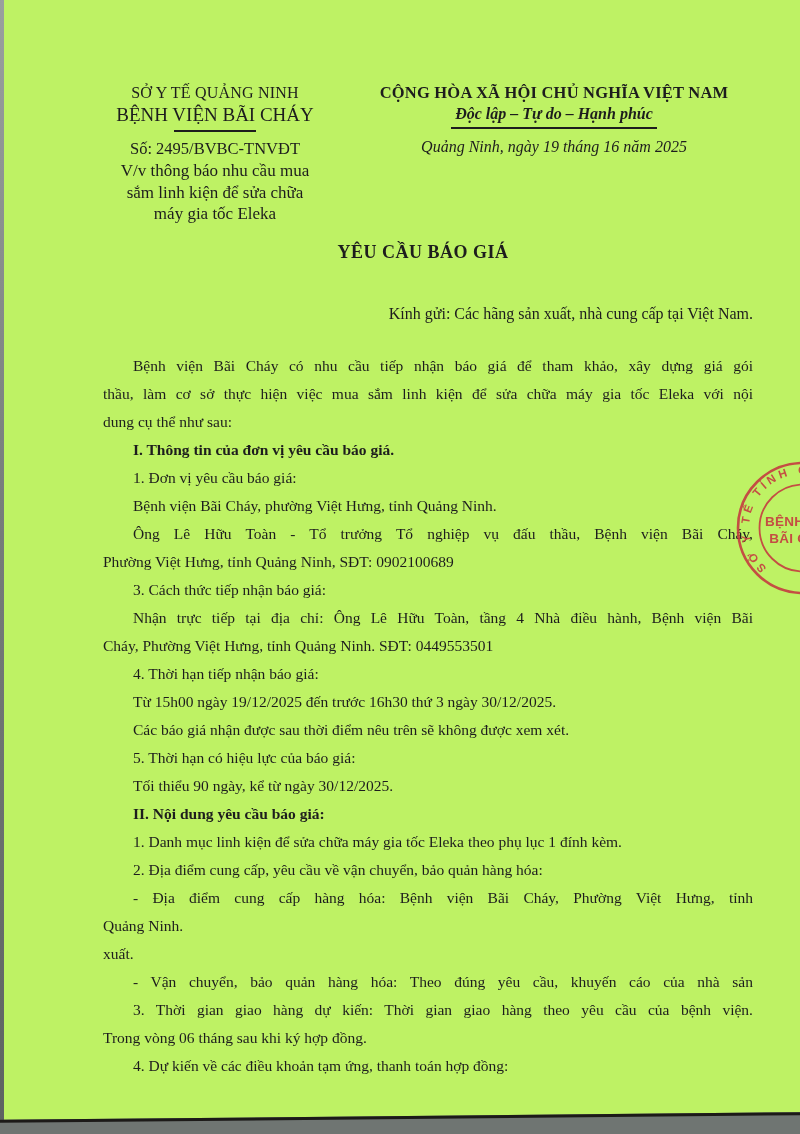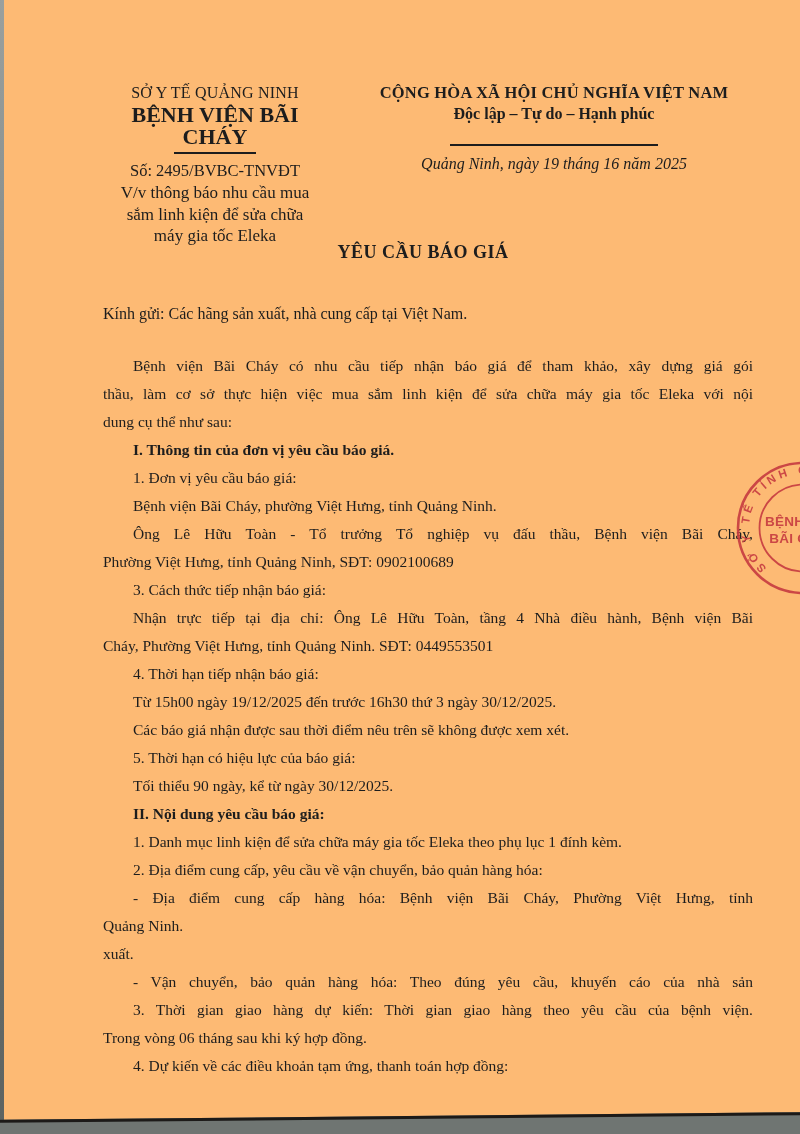--- a/index.html
+++ b/index.html
@@ -1,55 +1,55 @@
 <!DOCTYPE html>
 <html><head>
 <meta charset="utf-8">
 <style>
   html,body { margin:0; padding:0; background:#e8e8e8; }
   .page {
     position:relative; width:800px; height:1134px; margin:0 auto;
-    background:#fdba74; overflow:hidden;
+    background:#bef264; overflow:hidden;
     font-family:"Liberation Serif","DejaVu Serif",serif;
     color:#1d1d1d;
   }
   
   .scan-left {
     position:absolute; left:0; top:0; width:4px; height:100%;
     background:linear-gradient(to bottom,#9aa09e 0%,#777d7b 45%,#5d6361 100%);
   }
   .scan-bottom {
     position:absolute; left:-6px; bottom:-7px; width:812px; height:22px;
     background:#6f7572; border-top:3px solid #1c1a18;
     transform:rotate(-0.55deg); transform-origin:center;
   }
   
   .hdr-left {
     position:absolute; left:105px; top:82px; width:220px; text-align:center;
   }
   .org-sup   { font-size:16px; line-height:22px; letter-spacing:0.2px; }
-  .org-main  { font-size:22px; line-height:22px; font-weight:bold; }
+  .org-main  { font-size:19px; line-height:22px; font-weight:normal; }
   .rule-short{ width:82px; border-top:2px solid #1d1d1d; margin:4px auto 6px auto; }
   .doc-number{ font-size:16.5px; line-height:22px; }
   .subject-ln{ font-size:17px; line-height:21.5px; }
   .hdr-right {
     position:absolute; left:348px; top:82px; width:412px; text-align:center;
   }
   .nat-title { font-size:16.5px; line-height:22px; font-weight:bold; letter-spacing:0.2px; }
   .nat-motto { display:inline-block; font-size:16px; line-height:20px; font-weight:bold;
-               border-bottom:2px solid #1d1d1d; padding:0 4px 20px 4px; }
+               border-bottom:2px solid #1d1d1d; padding:0 4px 3px 4px;font-style:italic; }
   .place-date{ font-size:16px; font-style:italic; margin-top:9px; }
   
   .doc-title {
     position:absolute; left:48px; top:242px; width:750px; margin:0;
     text-align:center; font-size:18px; font-weight:bold; letter-spacing:0.5px;
   }
   .salutation {
     position:absolute; left:103px; top:305px; width:650px; margin:0;
-    text-align:left; font-size:16px;
+    text-align:right; font-size:16px;
   }
   
   .body-block { position:absolute; left:103px; top:352px; width:650px; }
   .para { margin:0; font-size:15.5px; line-height:28px; }
   .para.b { font-weight:bold; }
   .ln { display:block; }
   .ln.ind { text-indent:30px; }
   .ln.j { text-align:justify; text-align-last:justify; }
   
   .stamp { position:absolute; left:718px; top:448px; width:170px; height:170px; }

